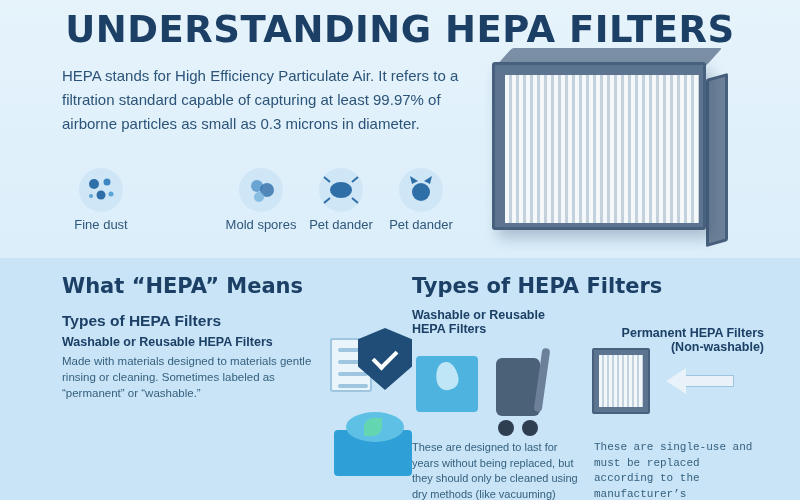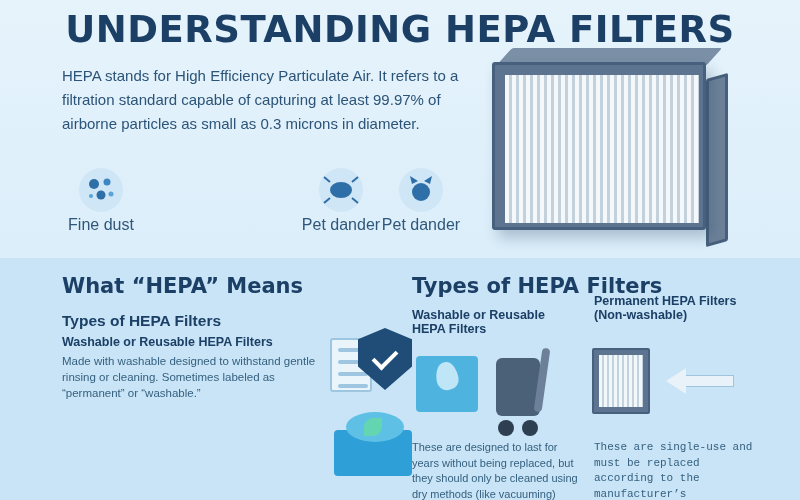--- a/index.html
+++ b/index.html
@@ -50,21 +50,21 @@
     text-align: center;
   }
   .pcircle {
     width: 44px; height: 44px;
     border-radius: 50%;
     background: #cfe6f7;
     margin: 0 auto 6px auto;
     position: relative;
   }
   .plabel {
-    font-size: 16px;
+    font-size: 13px;
     color: #30577a;
     line-height: 13px;
   }
 
   
   .filter-img {
     position: absolute;
     left: 484px; top: 52px;
     width: 250px; height: 196px;
   }
@@ -329,20 +329,30 @@
             <circle cx="28" cy="14" r="3.5" fill="#3c86c4"></circle>
             <circle cx="22" cy="27" r="4.5" fill="#2f6fa8"></circle>
             <circle cx="32" cy="26" r="2.5" fill="#5aa3d8"></circle>
             <circle cx="12" cy="28" r="2" fill="#5aa3d8"></circle>
           </svg>
         </div>
         <div class="plabel">Fine dust</div>
       </div>
 
 
+      <div class="particle" style="left:160px; top:0px;">
+        <div class="pcircle">
+          <svg width="44" height="44" viewBox="0 0 44 44">
+            <circle cx="18" cy="18" r="6" fill="#4f93c9" opacity="0.8"></circle>
+            <circle cx="28" cy="22" r="7" fill="#2f6fa8" opacity="0.8"></circle>
+            <circle cx="20" cy="29" r="5" fill="#7fb8df" opacity="0.9"></circle>
+          </svg>
+        </div>
+        <div class="plabel">Mold spores</div>
+      </div>
 
       <div class="particle" style="left:240px; top:0px;">
         <div class="pcircle">
           <svg width="44" height="44" viewBox="0 0 44 44">
             <ellipse cx="22" cy="22" rx="11" ry="8" fill="#2f6fa8"></ellipse>
             <g stroke="#2f6fa8" stroke-width="2">
               <line x1="11" y1="14" x2="5" y2="9"></line>
               <line x1="33" y1="14" x2="39" y2="9"></line>
               <line x1="11" y1="30" x2="5" y2="35"></line>
               <line x1="33" y1="30" x2="39" y2="35"></line>
@@ -374,21 +384,21 @@
     </div>
 
   </div>
 
   <div class="bottom">
 
     <div class="col-left">
       <div class="h2">What “HEPA” Means</div>
       <div class="h3">Types of HEPA Filters</div>
       <div class="h4">Washable or Reusable HEPA Filters</div>
-      <div class="sub-text" style="width:255px;">Made with washable designed to withstand gentle rinsing or cleaning. Sometimes labeled as “permanent” or “washable.”</div>
+      <div class="sub-text" style="width:255px;">Made with materials designed to materials gentle rinsing or cleaning. Sometimes labeled as “permanent” or “washable.”</div>
     </div>
 
     <div class="shield-wrap" style="left:330px; top:62px;">
       <div class="checklist">
         <div class="checkrow" style="top:8px;"></div>
         <div class="checkrow" style="top:20px;"></div>
         <div class="checkrow" style="top:32px;"></div>
         <div class="checkrow" style="top:44px;"></div>
       </div>
       <div class="shield"></div>
@@ -398,21 +408,21 @@
       <div class="tb-main"></div>
       <div class="tb-lid"></div>
       <div class="tb-leaf"></div>
     </div>
 
     <div class="col-right">
       <div class="h2">Types of HEPA Filters</div>
 
       <div style="position:absolute; left:0px; top:34px; width:168px;" class="h4">Washable or Reusable HEPA Filters</div>
 
-      <div style="position:absolute; left:182px; top:20px; width:170px;" class="h4">Permanent HEPA Filters (Non-washable)</div>
+      <div style="position:absolute; left:182px; top:52px; width:170px;text-align:right;" class="h4">Permanent HEPA Filters (Non-washable)</div>
 
       <div class="wash-graphic">
         <div class="drop-box">
           <div class="drop"></div>
         </div>
         <div class="vac-body">
           <div class="vac-wheel" style="left:2px;"></div>
           <div class="vac-wheel" style="left:26px;"></div>
         </div>
         <div class="vac-handle"></div>

